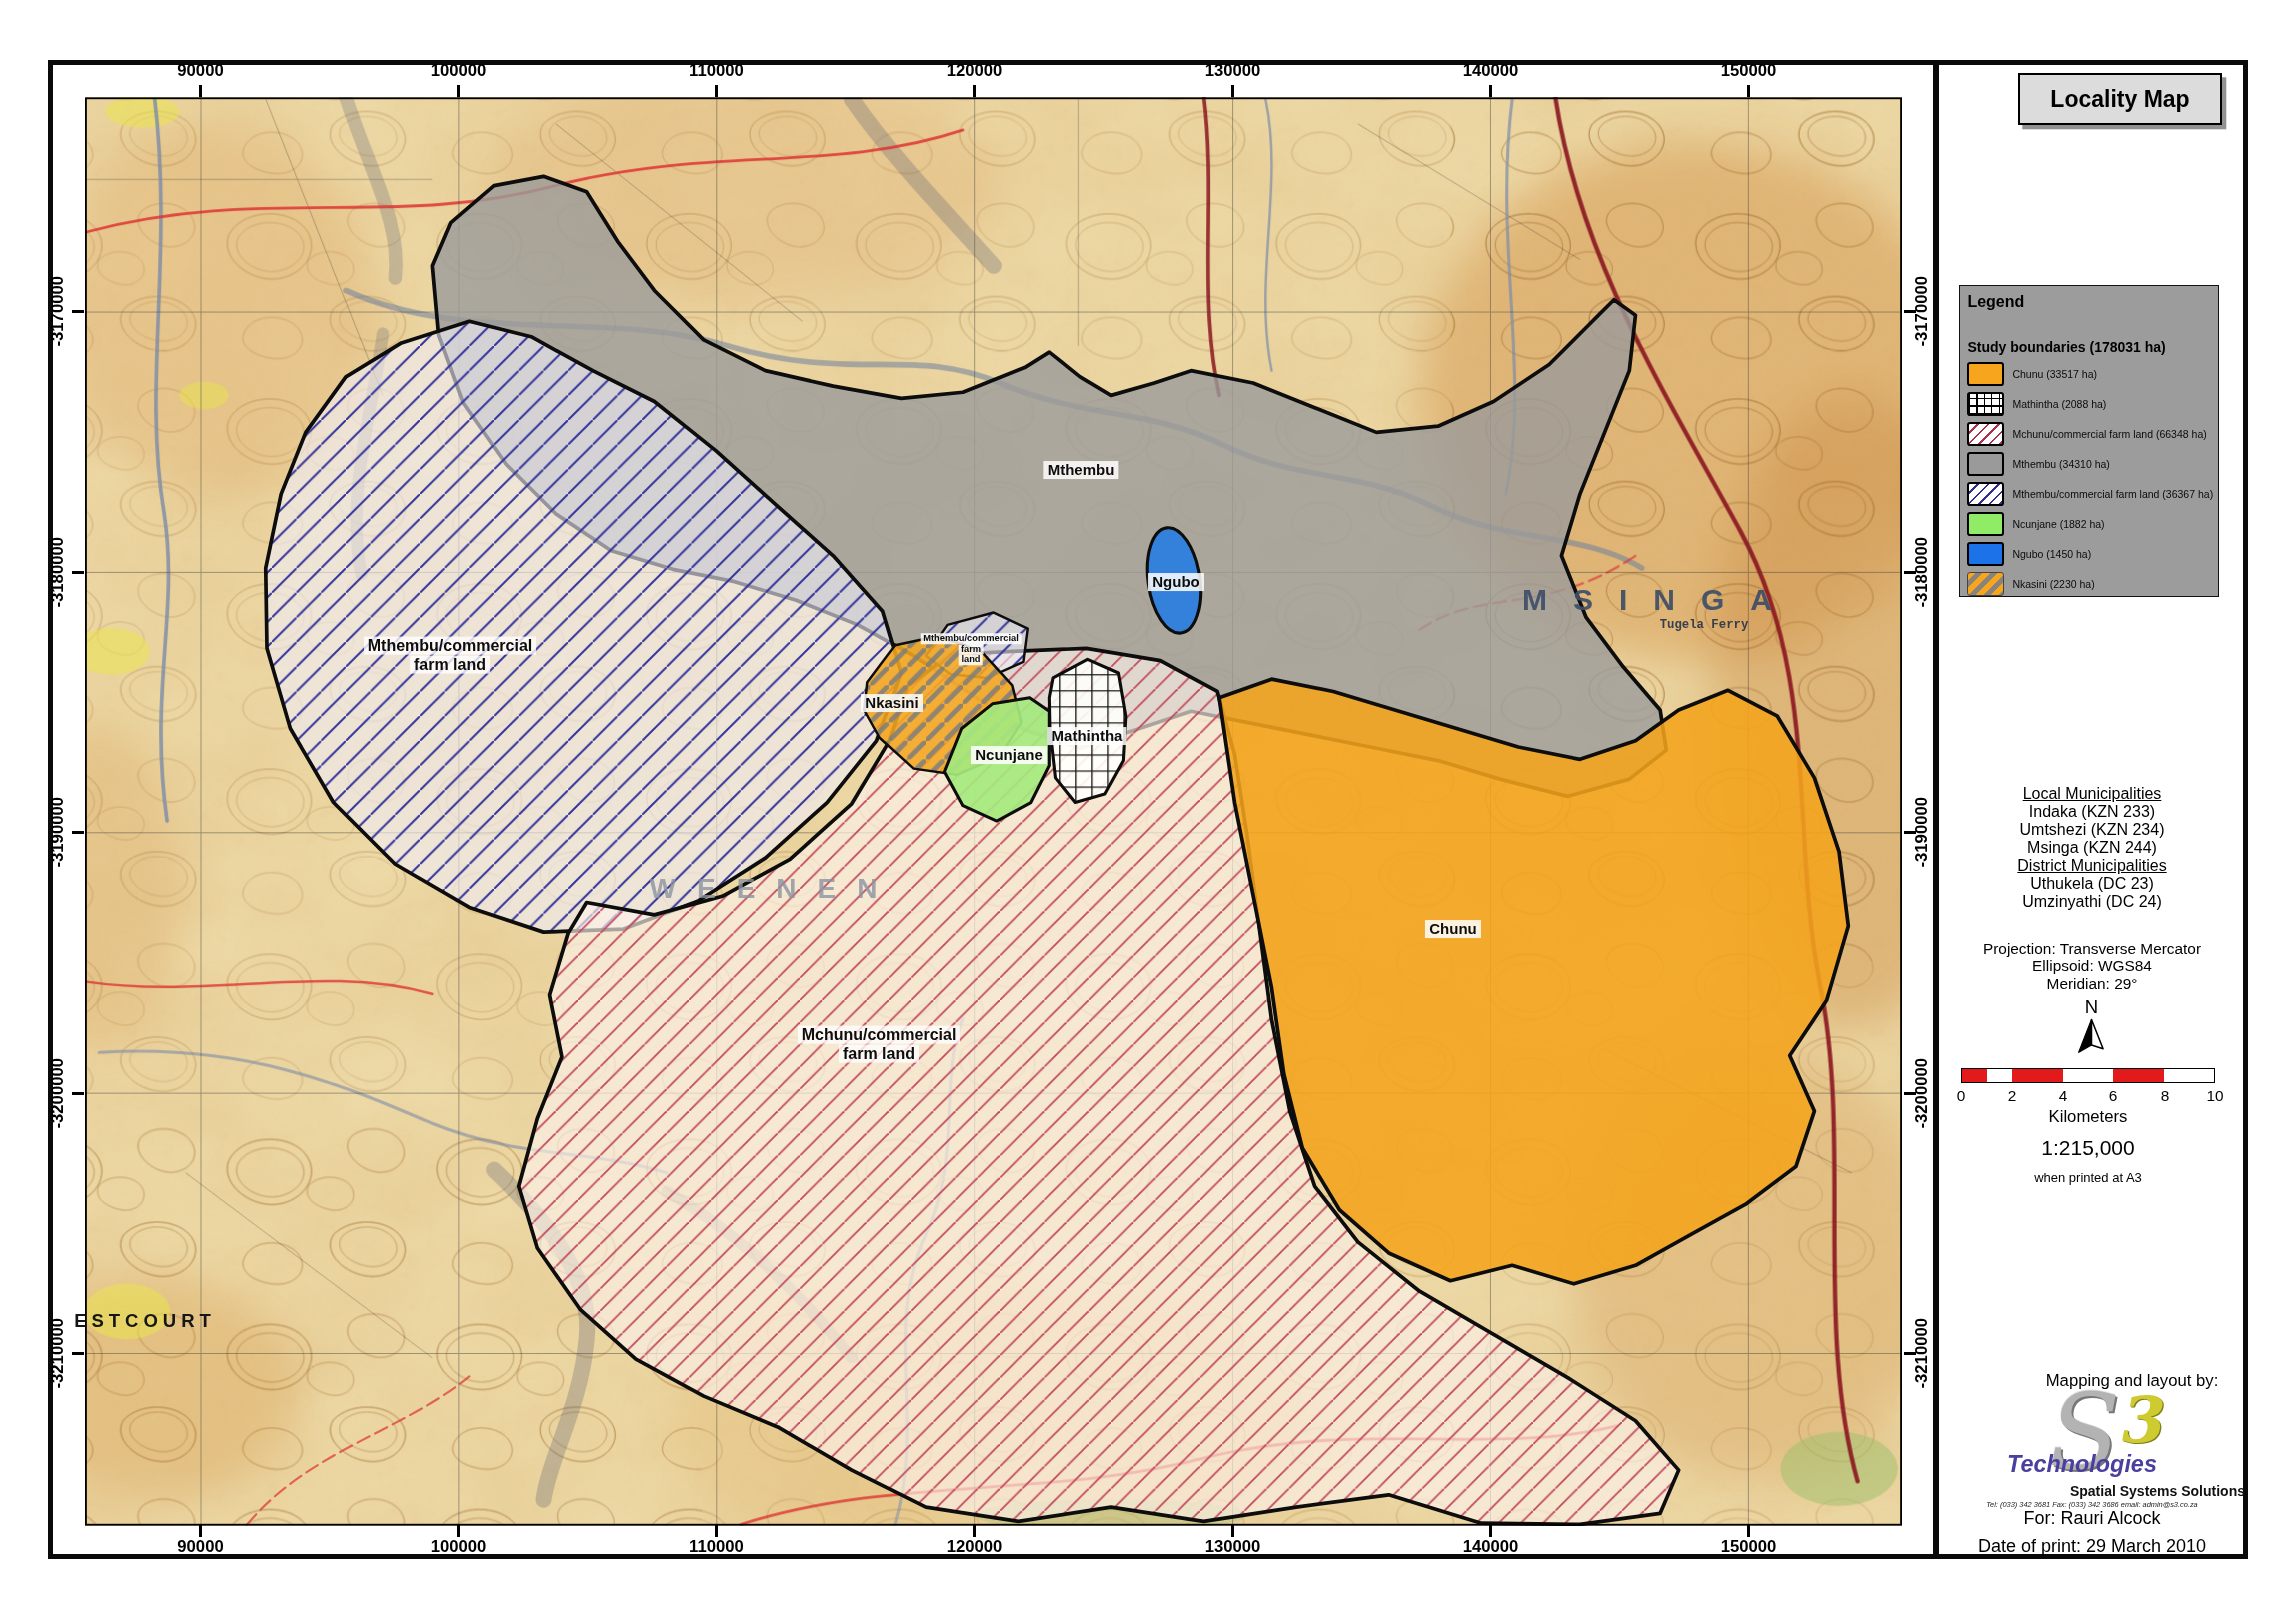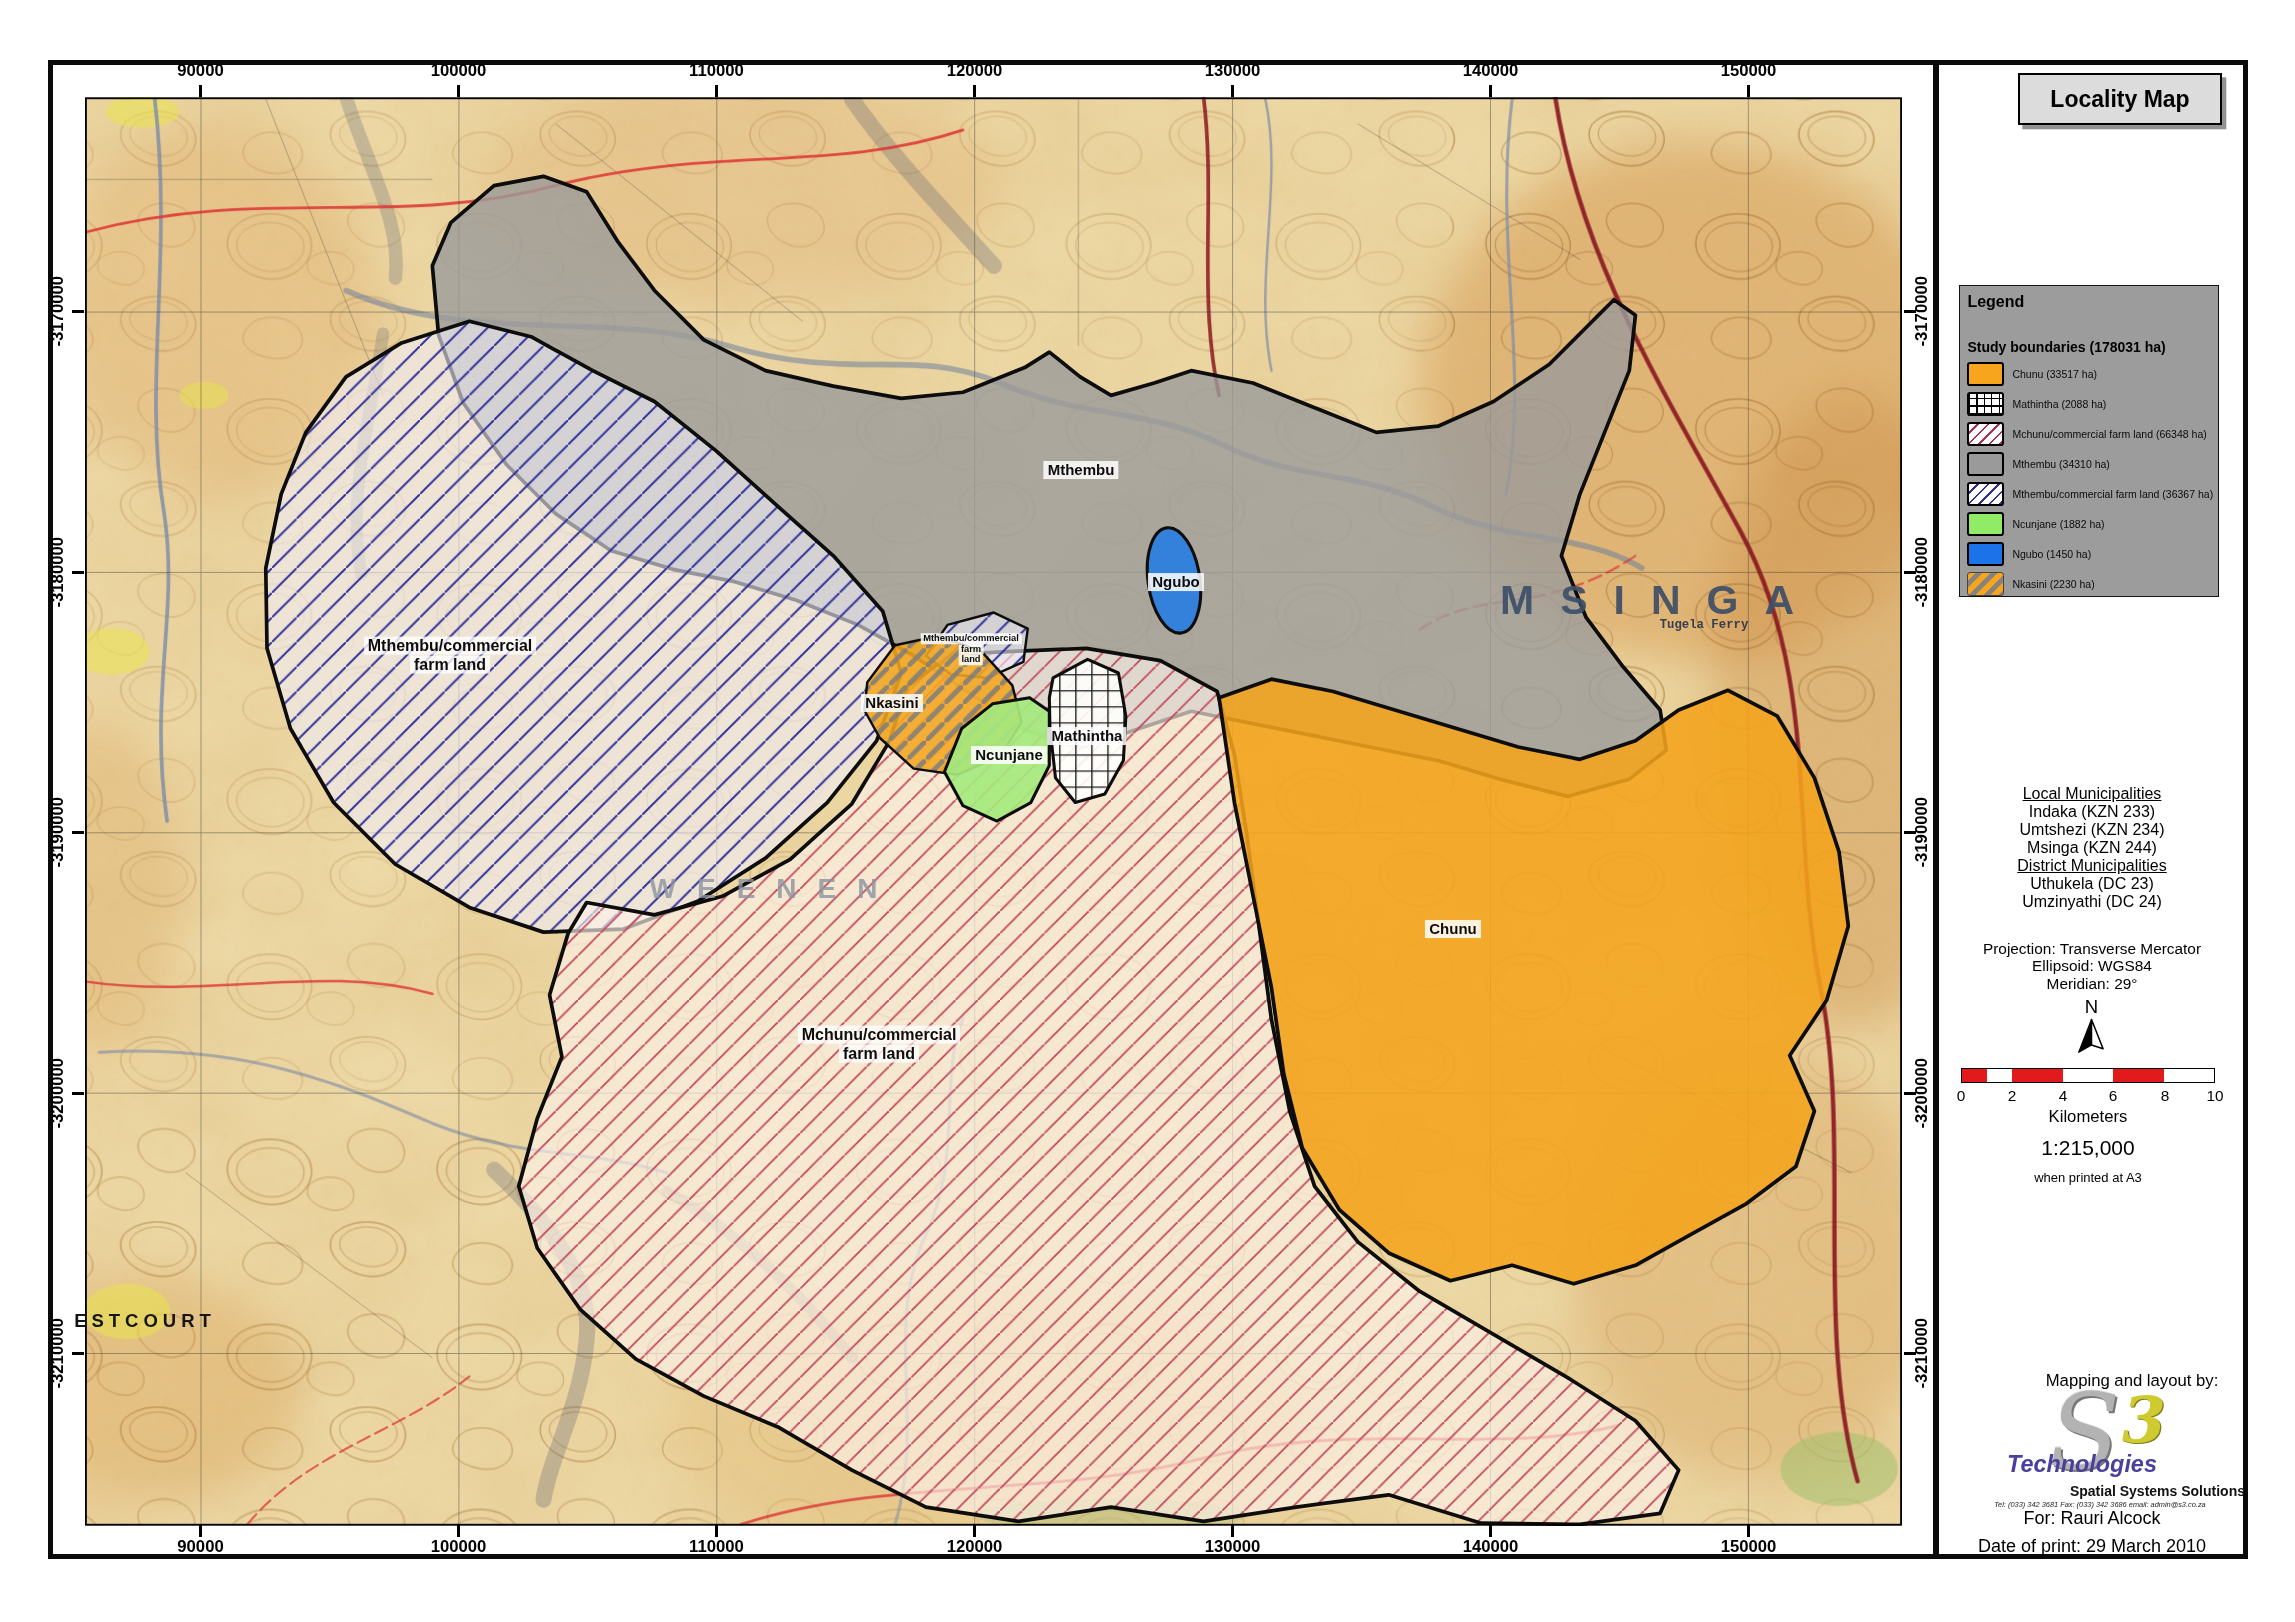--- a/index.html
+++ b/index.html
@@ -11,21 +11,21 @@
   
   .tickmark{position:absolute;background:#000;}
   .ticklabel{position:absolute;font-size:16.7px;font-weight:bold;color:#000;text-align:center;height:18.5px;line-height:18.5px;}
   .vert{transform:rotate(-90deg);}
   
   .rl{position:absolute;transform:translate(-50%,-50%);text-align:center;z-index:5;}
   .rl-line{display:block;}
   .rl-big .rl-line{font-size:16px;font-weight:bold;color:#0d0d0d;background:rgba(255,255,255,0.78);padding:0 3.7px;line-height:18.5px;margin:0.6px auto;width:max-content;}
   .rl-chip .rl-line{font-size:15px;font-weight:bold;color:#0d0d0d;background:rgba(255,255,255,0.85);padding:0.6px 4.3px;line-height:16.7px;width:max-content;margin:0 auto;}
   .rl-small .rl-line{font-size:9.3px;font-weight:bold;color:#0d0d0d;background:rgba(255,255,255,0.85);padding:0 2.5px;line-height:10.5px;width:max-content;margin:0 auto;}
-  .rl-msinga{font-size:41px;font-weight:600;color:#3D4F68;letter-spacing:26px;opacity:0.92;white-space:nowrap;}
+  .rl-msinga{font-size:30px;font-weight:600;color:#3D4F68;letter-spacing:26px;opacity:0.92;white-space:nowrap;}
   .rl-weenen{font-size:28px;font-weight:bold;color:#8A93A1;letter-spacing:21px;opacity:0.8;white-space:nowrap;}
   .rl-estcourt{font-size:18.5px;font-weight:bold;color:#161616;letter-spacing:5px;white-space:nowrap;}
   .rl-topo{font-size:12.3px;font-weight:bold;color:#25324a;white-space:nowrap;opacity:.9;font-family:Liberation Mono, monospace;}
   
   #title-box{position:absolute;left:2018px;top:73px;width:204px;height:52px;background:#DCDCDC;border:2.5px solid #000;box-sizing:border-box;box-shadow:4.3px 4.3px 0 rgba(110,110,110,0.75);display:flex;align-items:center;justify-content:center;}
   #title-box span{font-size:23px;font-weight:bold;color:#000;}
   
   #legend{position:absolute;left:1959px;top:285px;width:260px;height:312px;background:#9C9C9C;border:1.9px solid #111;box-sizing:border-box;padding:7.4px 5px 0 7.4px;}
   .lg-title{font-size:16px;font-weight:bold;color:#000;margin-bottom:10px;}
   .lg-sub{font-size:14px;font-weight:bold;color:#000;margin-bottom:3.7px;margin-top:28px;}
@@ -57,21 +57,21 @@
   .sb-ratio{position:absolute;left:0;top:68px;width:254px;text-align:center;font-size:21px;color:#000;}
   .sb-note{position:absolute;left:0;top:102px;width:254px;text-align:center;font-size:13px;color:#000;}
   
   #credits{position:absolute;left:1939px;top:1371px;width:306px;height:191px;text-align:center;color:#000;}
   .cr-map{position:absolute;left:0;top:0;width:306px;font-size:16.7px;padding-left:40px;}
   .logo{position:absolute;left:0;top:22px;width:306px;height:111px;}
   .logo-s{position:absolute;left:110px;top:-8.6px;font-family:"DejaVu Serif",serif;font-style:italic;font-size:104px;line-height:99px;color:#b3b3b3;text-shadow:1.9px 1.9px 0 #777,-0.6px -0.6px 0 #e2e2e2;}
   .logo-3{position:absolute;left:183px;top:-3.7px;font-family:"DejaVu Serif",serif;font-style:italic;font-weight:bold;font-size:63px;line-height:62px;color:#CDCB2F;text-shadow:1.2px 1.2px 0 #7e7e1e;}
   .logo-tech{position:absolute;left:68px;top:58px;font-size:23.4px;font-weight:bold;font-style:italic;color:#4A3F9E;}
   .logo-sss{position:absolute;left:0;top:90px;width:306px;text-align:right;font-size:14px;font-weight:bold;color:#111;}
-  .logo-contact{position:absolute;left:8px;top:107px;width:306px;text-align:center;font-size:7.4px;color:#222;font-style:italic;}
+  .logo-contact{position:absolute;left:0;top:107px;width:306px;text-align:center;font-size:7.4px;color:#222;font-style:italic;}
   .cr-for{position:absolute;left:0;top:137px;width:306px;font-size:18px;}
   .cr-date{position:absolute;left:0;top:165px;width:306px;font-size:18px;}
 </style>
 </head>
 <body>
 
 <div id="page">
 
   <svg id="topo" width="1817" height="1429" viewBox="137 157 2945 2315">
     <defs>

